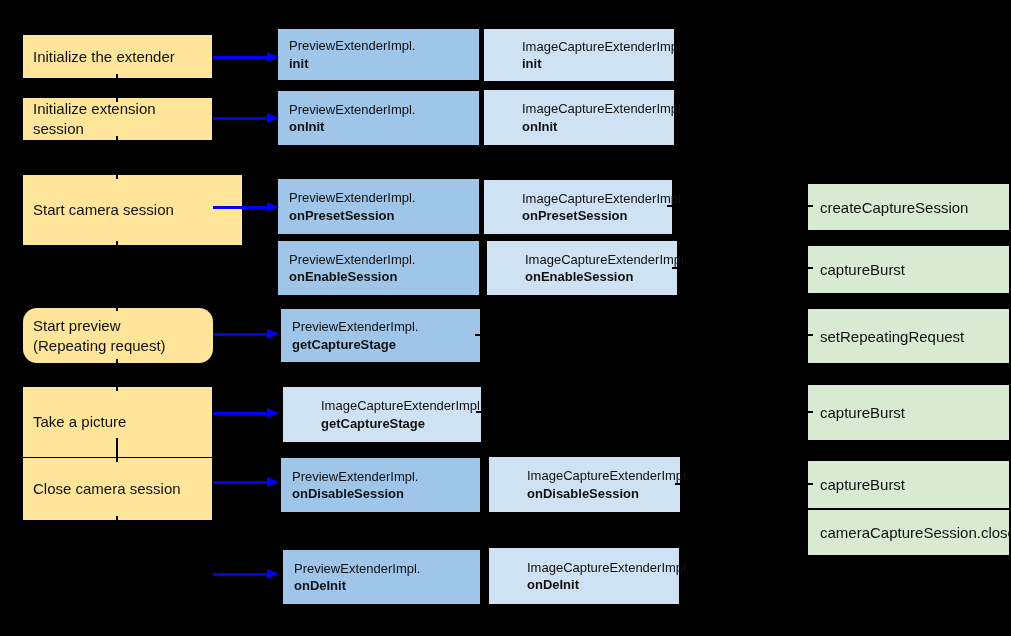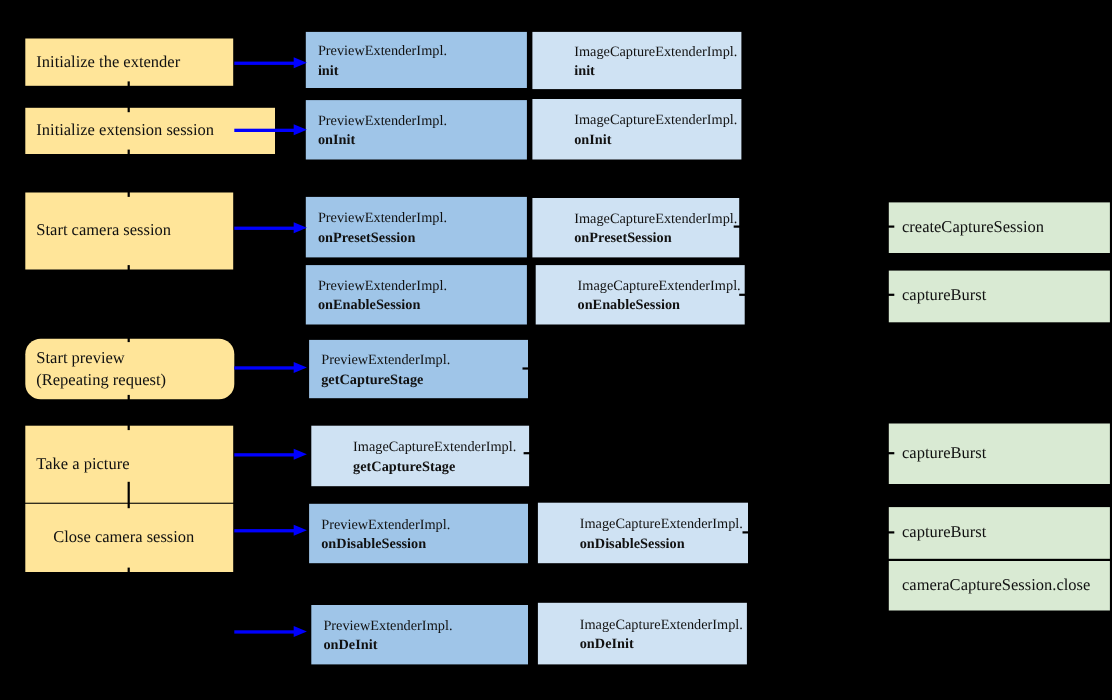--- a/index.html
+++ b/index.html
@@ -2,21 +2,21 @@
 <html><head>
 <meta charset="utf-8">
 <style>
   html, body { margin: 0; padding: 0; background: #000; }
   #canvas {
     position: relative;
     width: 1011px;
     height: 636px;
     background: #000000;
     overflow: hidden;
-    font-family: Liberation Serif, serif;
+    font-family: Liberation Sans, sans-serif;
     color: #111111;
   }
   .box {
     position: absolute;
     box-sizing: border-box;
     display: flex;
     flex-direction: column;
     justify-content: center;
     align-items: flex-start;
     z-index: 1;
@@ -61,33 +61,33 @@
   .hconn { position: absolute; height: 2px; background: #000000; z-index: 2; }
 </style>
 </head>
 <body>
 
 <div id="canvas">
 
   <div class="box step" style="left:23px; top:35px; width:189px; height:43px;">
     <span>Initialize the extender</span>
   </div>
-  <div class="box step" style="left:23px; top:98px; width:227px; height:42px;">
+  <div class="box step" style="left:23px; top:98px; width:189px; height:42px;">
     <span>Initialize extension session</span>
   </div>
-  <div class="box step" style="left:23px; top:175px; width:189px; height:70px;">
+  <div class="box step" style="left:23px; top:175px; width:219px; height:70px;">
     <span>Start camera session</span>
   </div>
   <div class="box step" style="left:23px; top:308px; width:190px; height:55px; padding-right:40px;border-radius:14px;">
     <span>Start preview (Repeating request)</span>
   </div>
   <div class="box step" style="left:23px; top:387px; width:189px; height:70px;">
     <span>Take a picture</span>
   </div>
-  <div class="box step" style="left:23px; top:458px; width:189px; height:62px;align-items:center;">
+  <div class="box step" style="left:23px; top:458px; width:189px; height:62px;">
     <span>Close camera session</span>
   </div>
 
   <div class="box cb preview" style="left:278px; top:29px; width:201px; height:51px;">
     <span class="owner">PreviewExtenderImpl.</span>
     <span class="method">init</span>
   </div>
   <div class="box cb imagecapture" style="left:484px; top:29px; width:190px; height:52px;">
     <span class="owner">ImageCaptureExtenderImpl.</span>
     <span class="method">init</span>
@@ -145,20 +145,23 @@
   <div class="box cb imagecapture" style="left:489px; top:548px; width:190px; height:56px;">
     <span class="owner">ImageCaptureExtenderImpl.</span>
     <span class="method">onDeInit</span>
   </div>
 
   <div class="box camera2" style="left:808px; top:184px; width:201px; height:46px;">
     <span>createCaptureSession</span>
   </div>
   <div class="box camera2" style="left:808px; top:246px; width:201px; height:47px;">
     <span>captureBurst</span>
+  </div>
+  <div class="box camera2" style="left:808px; top:309px; width:201px; height:54px;">
+    <span>setRepeatingRequest</span>
   </div>
   <div class="box camera2" style="left:808px; top:385px; width:201px; height:55px;">
     <span>captureBurst</span>
   </div>
   <div class="box camera2" style="left:808px; top:461px; width:201px; height:47px;">
     <span>captureBurst</span>
   </div>
   <div class="box camera2" style="left:808px; top:510px; width:201px; height:45px;">
     <span>cameraCaptureSession.close</span>
   </div>

